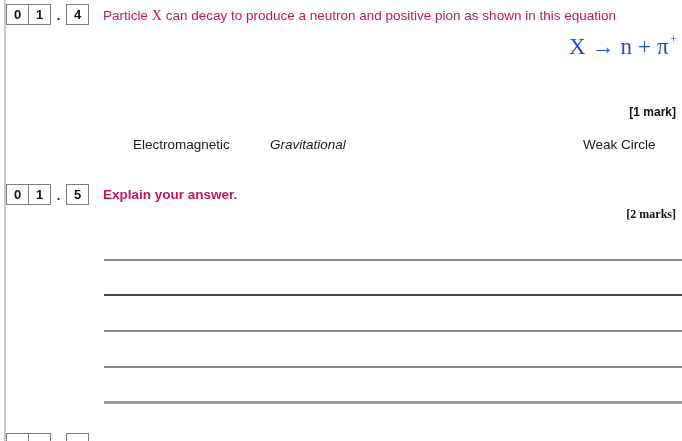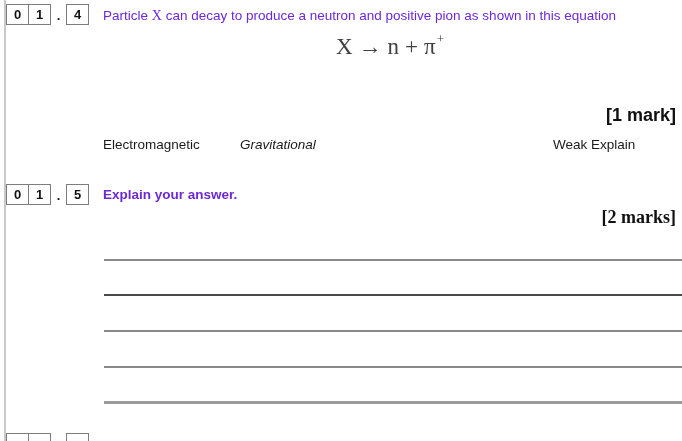--- a/index.html
+++ b/index.html
@@ -27,32 +27,32 @@
     line-height:1;
   }
   .qcell + .qcell{margin-left:-1px;}
   .qdot{
     width:15px;height:21px;
     display:flex;align-items:flex-end;justify-content:center;
     font-weight:bold;font-size:13px;color:#111;
     padding-bottom:2px;box-sizing:border-box;
   }
   .qcell.single{margin-left:0;}
-  .text{position:absolute;font-size:13.5px;line-height:1.25;color:#6d28d9;}
+  .text{position:absolute;font-size:13.5px;line-height:1.25;color:#be185d;}
   .serif-x{font-family:"Liberation Serif", serif;font-size:14px;}
   .equation{
     position:absolute;left:103px;width:573px;top:33px;
-    text-align:center;
+    text-align:right;
     font-family:"Liberation Serif", serif;
-    font-size:23px;color:#404040;
+    font-size:23px;color:#1d4ed8;
   }
   .equation .sp{margin:0 6px;}
   .equation sup{font-size:13px;position:relative;top:-2px;left:1px;}
-  .marks{position:absolute;right:6px;font-size:18px;font-weight:bold;color:#111;}
-  .option{position:absolute;top:137px;font-size:13.5px;color:#1a1a1a;}
+  .marks{position:absolute;right:6px;font-size:12px;font-weight:bold;color:#111;}
+  .option{position:absolute;top:137px;font-size:13.5px;color:#1a1a1a;margin-left:30px;}
   .answer-line{
     position:absolute;left:104px;right:0;height:0;
     border-top:2px solid #8a8a8a;
   }
 </style>
 </head>
 <body>
 
 <div class="page">
 
@@ -69,21 +69,21 @@
 
   <div class="equation">
     <span>X</span><span class="sp">→</span><span>n</span><span class="sp">+</span><span>π</span><sup>+</sup>
   </div>
 
 
   <div class="marks" style="top:105px;">[1 mark]</div>
 
   <div class="option" style="left:103px;">Electromagnetic</div>
   <div class="option" style="left:240px;font-style:italic;">Gravitational</div>
-  <div class="option" style="left:553px;">Weak Explain</div>
+  <div class="option" style="left:553px;">Weak Circle</div>
 
   <div class="qnum" style="top:184px;">
     <div class="qcell">0</div>
     <div class="qcell">1</div>
     <div class="qdot">.</div>
     <div class="qcell single">5</div>
   </div>
 
   <div class="text" style="left:103px;top:187px;font-weight:bold;">Explain your answer.</div>
 

